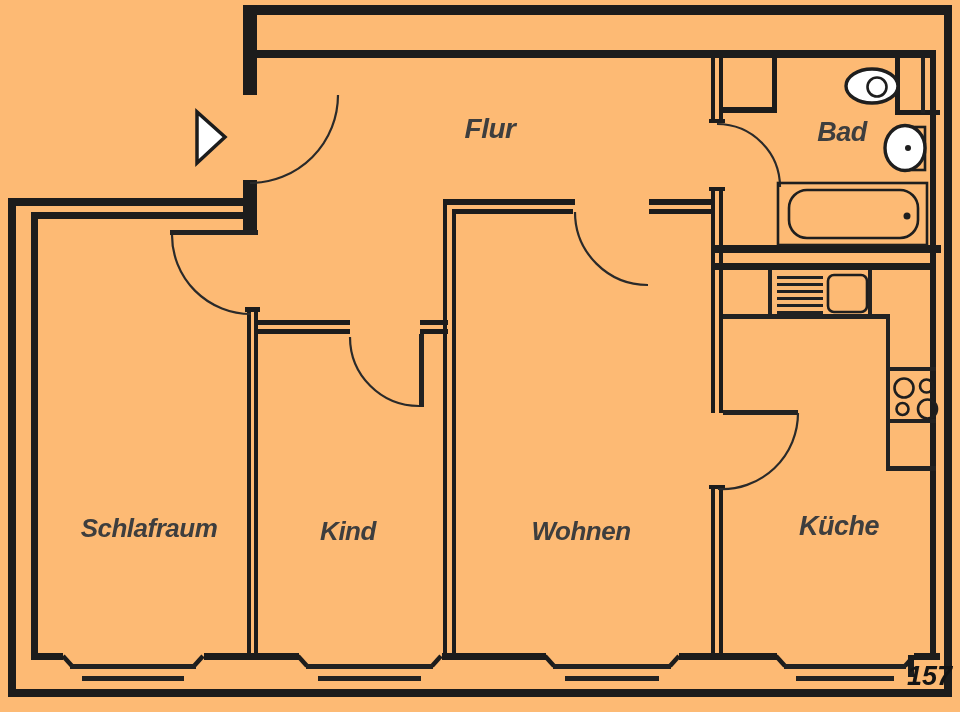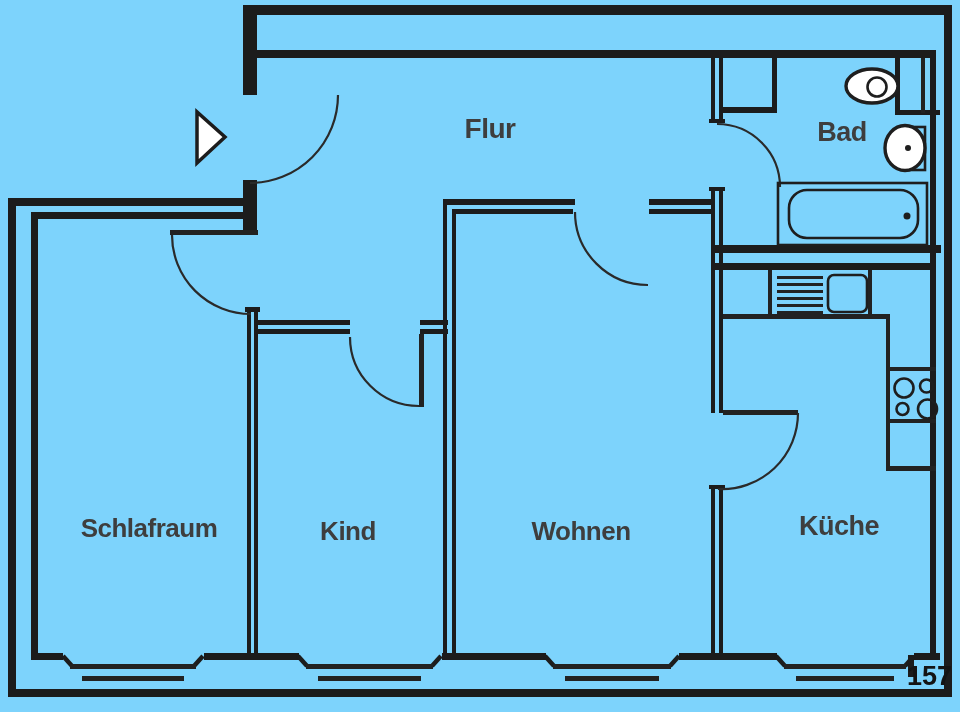--- a/index.html
+++ b/index.html
@@ -1,18 +1,18 @@
 <!DOCTYPE html>
 <html><head>
 <meta charset="utf-8">
 <style>
   html,body{margin:0;padding:0;background:#f4f4f2;}
   .page{
-    position:relative;width:960px;height:712px;background:#7dd3fc;
-    font-family:"Liberation Sans",sans-serif;overflow:hidden;
+    position:relative;width:960px;height:712px;background:#fdba74;
+    font-family:"Liberation Sans",sans-serif;overflow:hidden;font-style:italic;
   }
   svg{display:block}
   .wall{fill:#1c1c1c;stroke:none}
   .thin{fill:#222}
   .arc{fill:none;stroke:#2a2a2a;stroke-width:2.2}
   .fix{fill:#fff;stroke:#1e1e1e;stroke-width:3.4}
   .fix2{fill:none;stroke:#1e1e1e;stroke-width:2.6}
   .bevel{stroke:#1c1c1c;stroke-width:4.5;fill:none}
   .room-label{
     font-family:"Liberation Sans",sans-serif;font-weight:bold;

